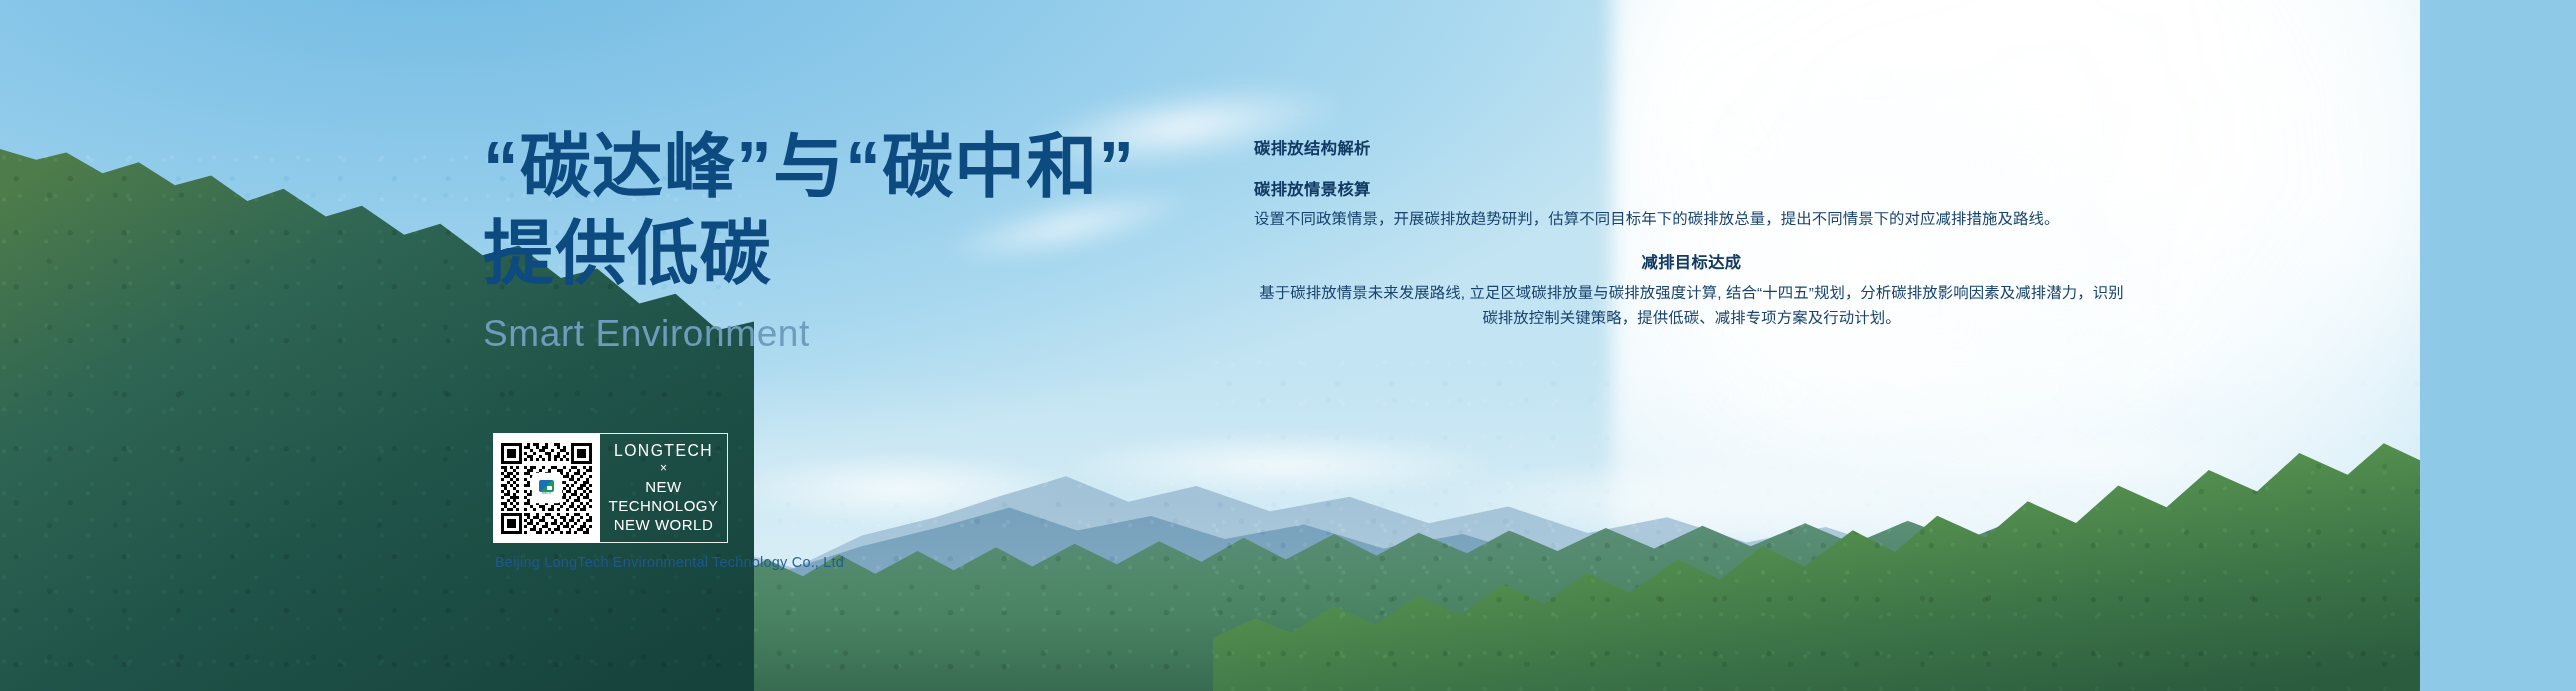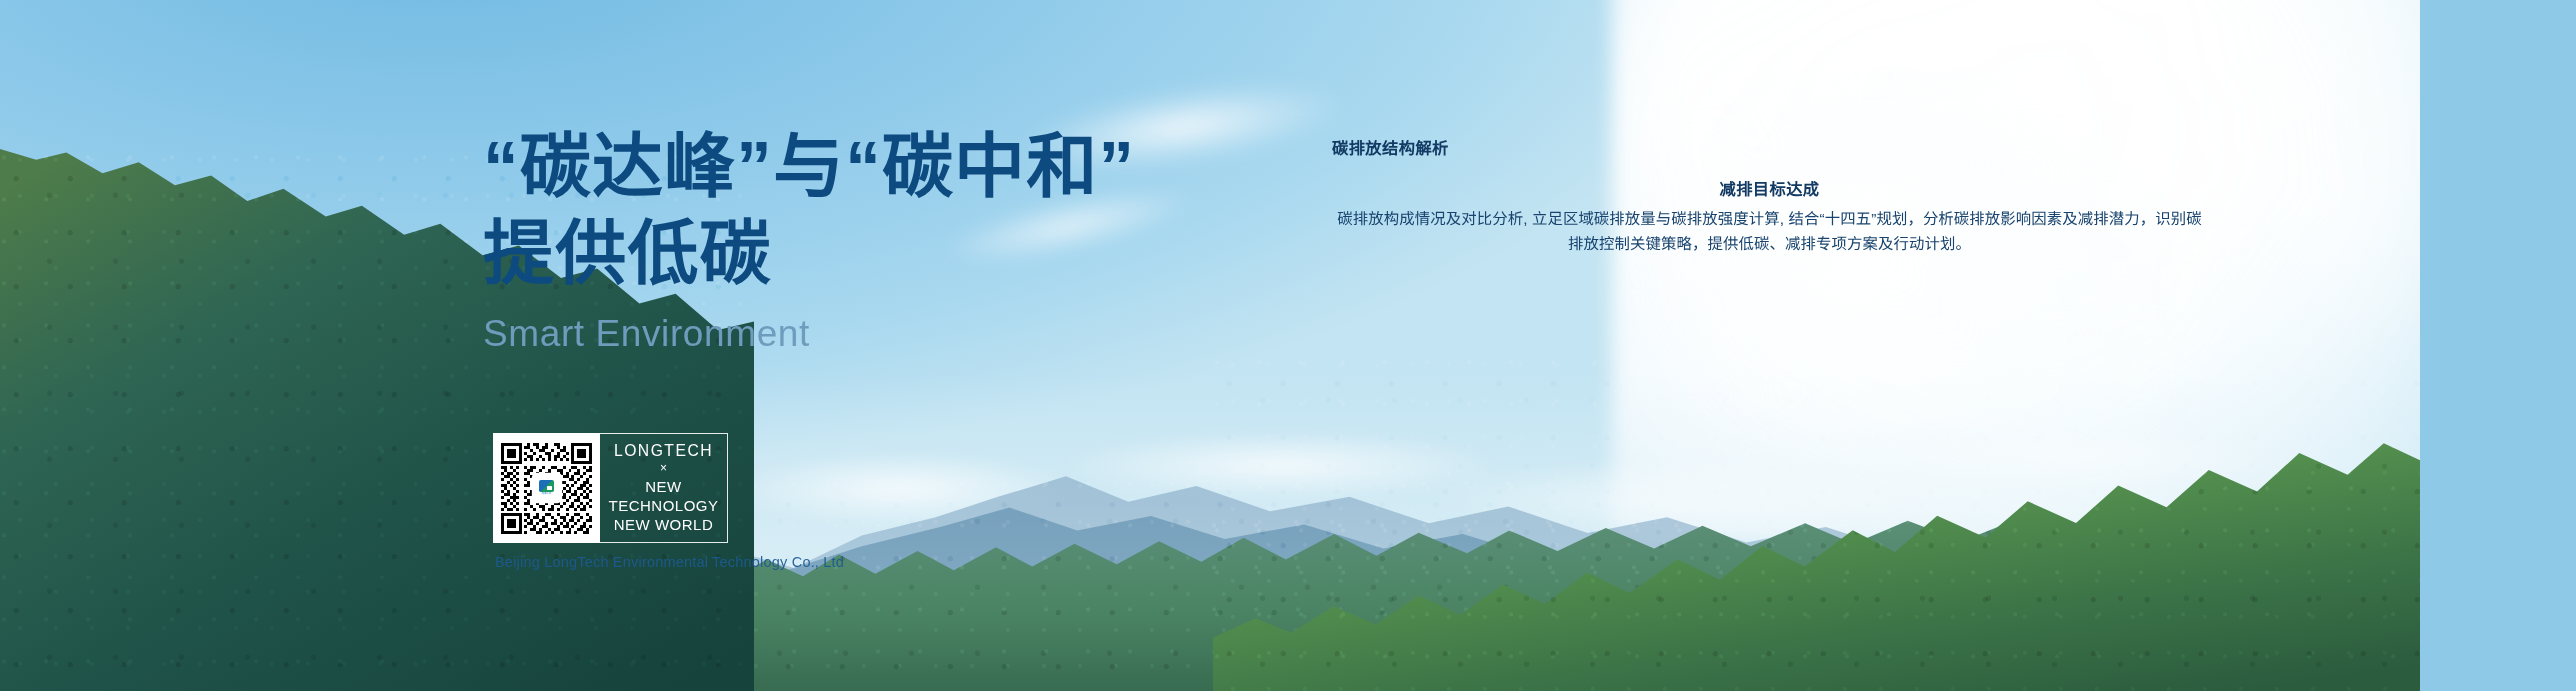--- a/index.html
+++ b/index.html
@@ -226,21 +226,21 @@
     font-weight:400;
     letter-spacing:0.2px;
     margin-top:2.4px;
     opacity:.92;
     text-align:center;
   }
 
   
   .right-col {
     position:absolute;
-    left:1332px; top:138px;
+    left:1254px; top:138px;
     width:875px;
     z-index:40;
   }
   .sec { margin-bottom:20.5px; }
   .sec:last-child { margin-bottom:0;text-align:center; }
   .sec-head {
     color:#123a63;
     font-size:16.3px;
     font-weight:700;
     letter-spacing:0.4px;
@@ -645,19 +645,23 @@
 
   <div class="company">
     <div class="en">Beijing LongTech Environmental Technology Co., Ltd</div>
   </div>
 
   <div class="right-col">
     <div class="sec">
       <div class="sec-head">碳排放结构解析</div>
     </div>
     <div class="sec">
+      <div class="sec-head">碳排放情景核算</div>
+      <div class="sec-body">设置不同政策情景，开展碳排放趋势研判，估算不同目标年下的碳排放总量，提出不同情景下的对应减排措施及路线。</div>
+    </div>
+    <div class="sec">
       <div class="sec-head">减排目标达成</div>
-      <div class="sec-body">碳排放构成情况及对比分析, 立足区域碳排放量与碳排放强度计算, 结合“十四五”规划，分析碳排放影响因素及减排潜力，识别碳排放控制关键策略，提供低碳、减排专项方案及行动计划。</div>
+      <div class="sec-body">基于碳排放情景未来发展路线, 立足区域碳排放量与碳排放强度计算, 结合“十四五”规划，分析碳排放影响因素及减排潜力，识别碳排放控制关键策略，提供低碳、减排专项方案及行动计划。</div>
     </div>
   </div>
 
 </div>
 
 
 </body></html>

